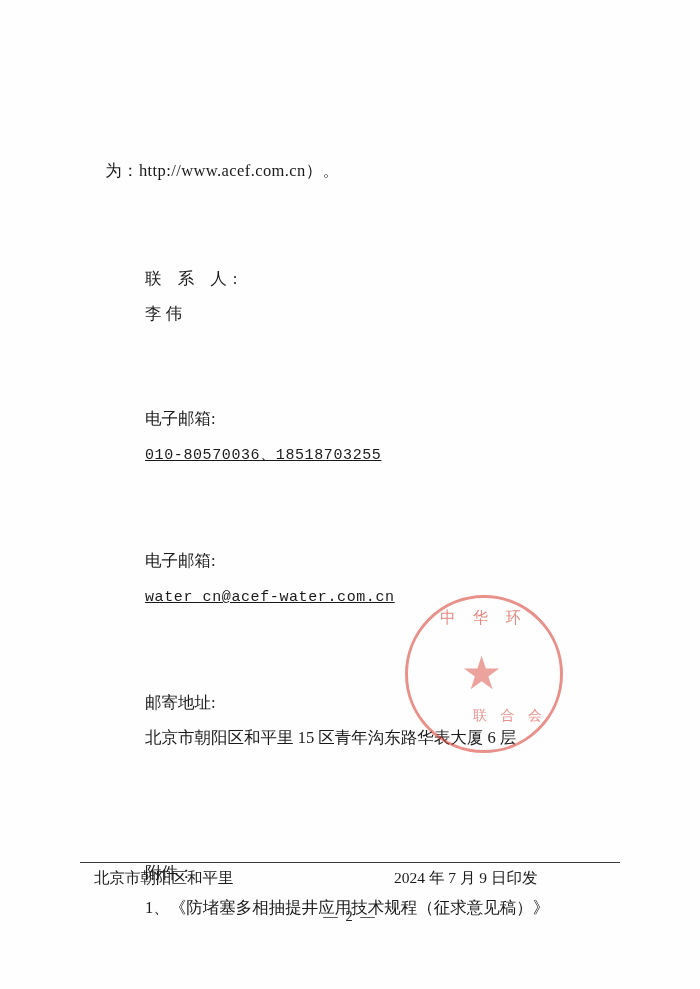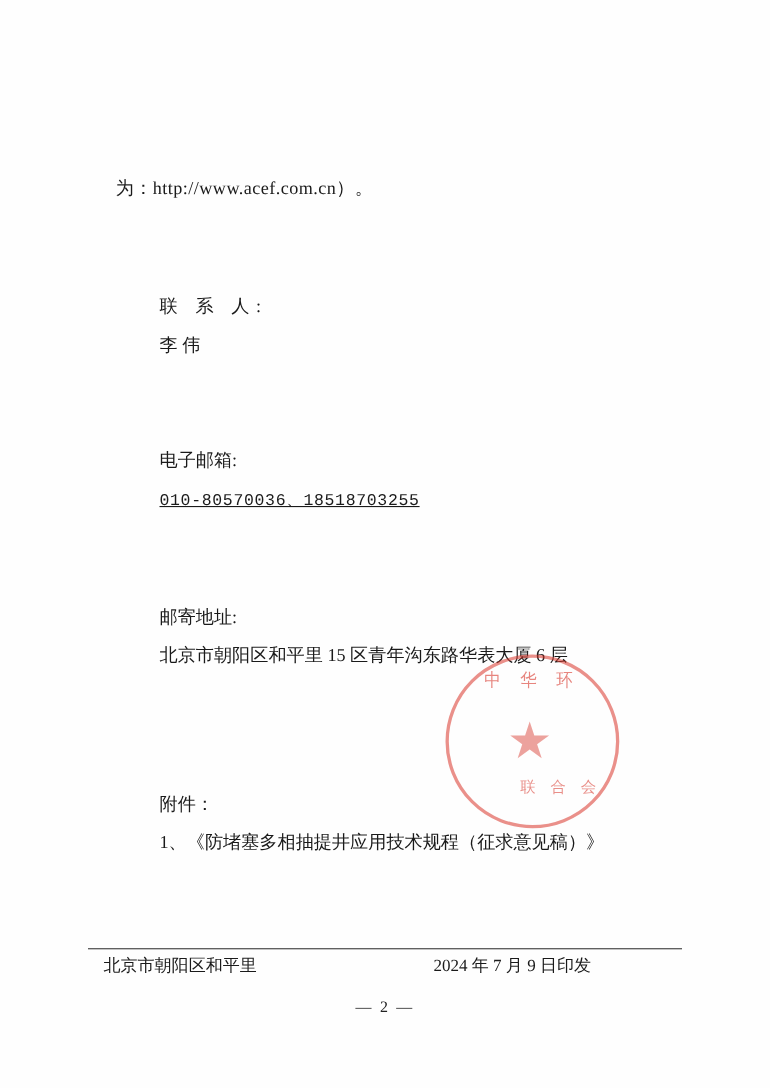--- a/index.html
+++ b/index.html
@@ -172,20 +172,24 @@
     <div class="contact-block">
       <div class="contact-row">
         <span class="label-spaced">联 系 人:</span>
         <span>李 伟</span>
       </div>
       <div class="contact-row">
         <span>电子邮箱:</span>
         <span class="mono">010-80570036、18518703255</span>
       </div>
       <div class="contact-row">
+        <span>电子邮箱:</span>
+        <span class="mono">water_cn@acef-water.com.cn</span>
+      </div>
+      <div class="contact-row">
         <span>邮寄地址:</span>
         <span>北京市朝阳区和平里 15 区青年沟东路华表大厦 6 层</span>
       </div>
     </div>
 
     <div class="attach-block">
       <div class="attach-row">
         <span>附件：</span>
         <span>1、《防堵塞多相抽提井应用技术规程（征求意见稿）》</span>
       </div>

